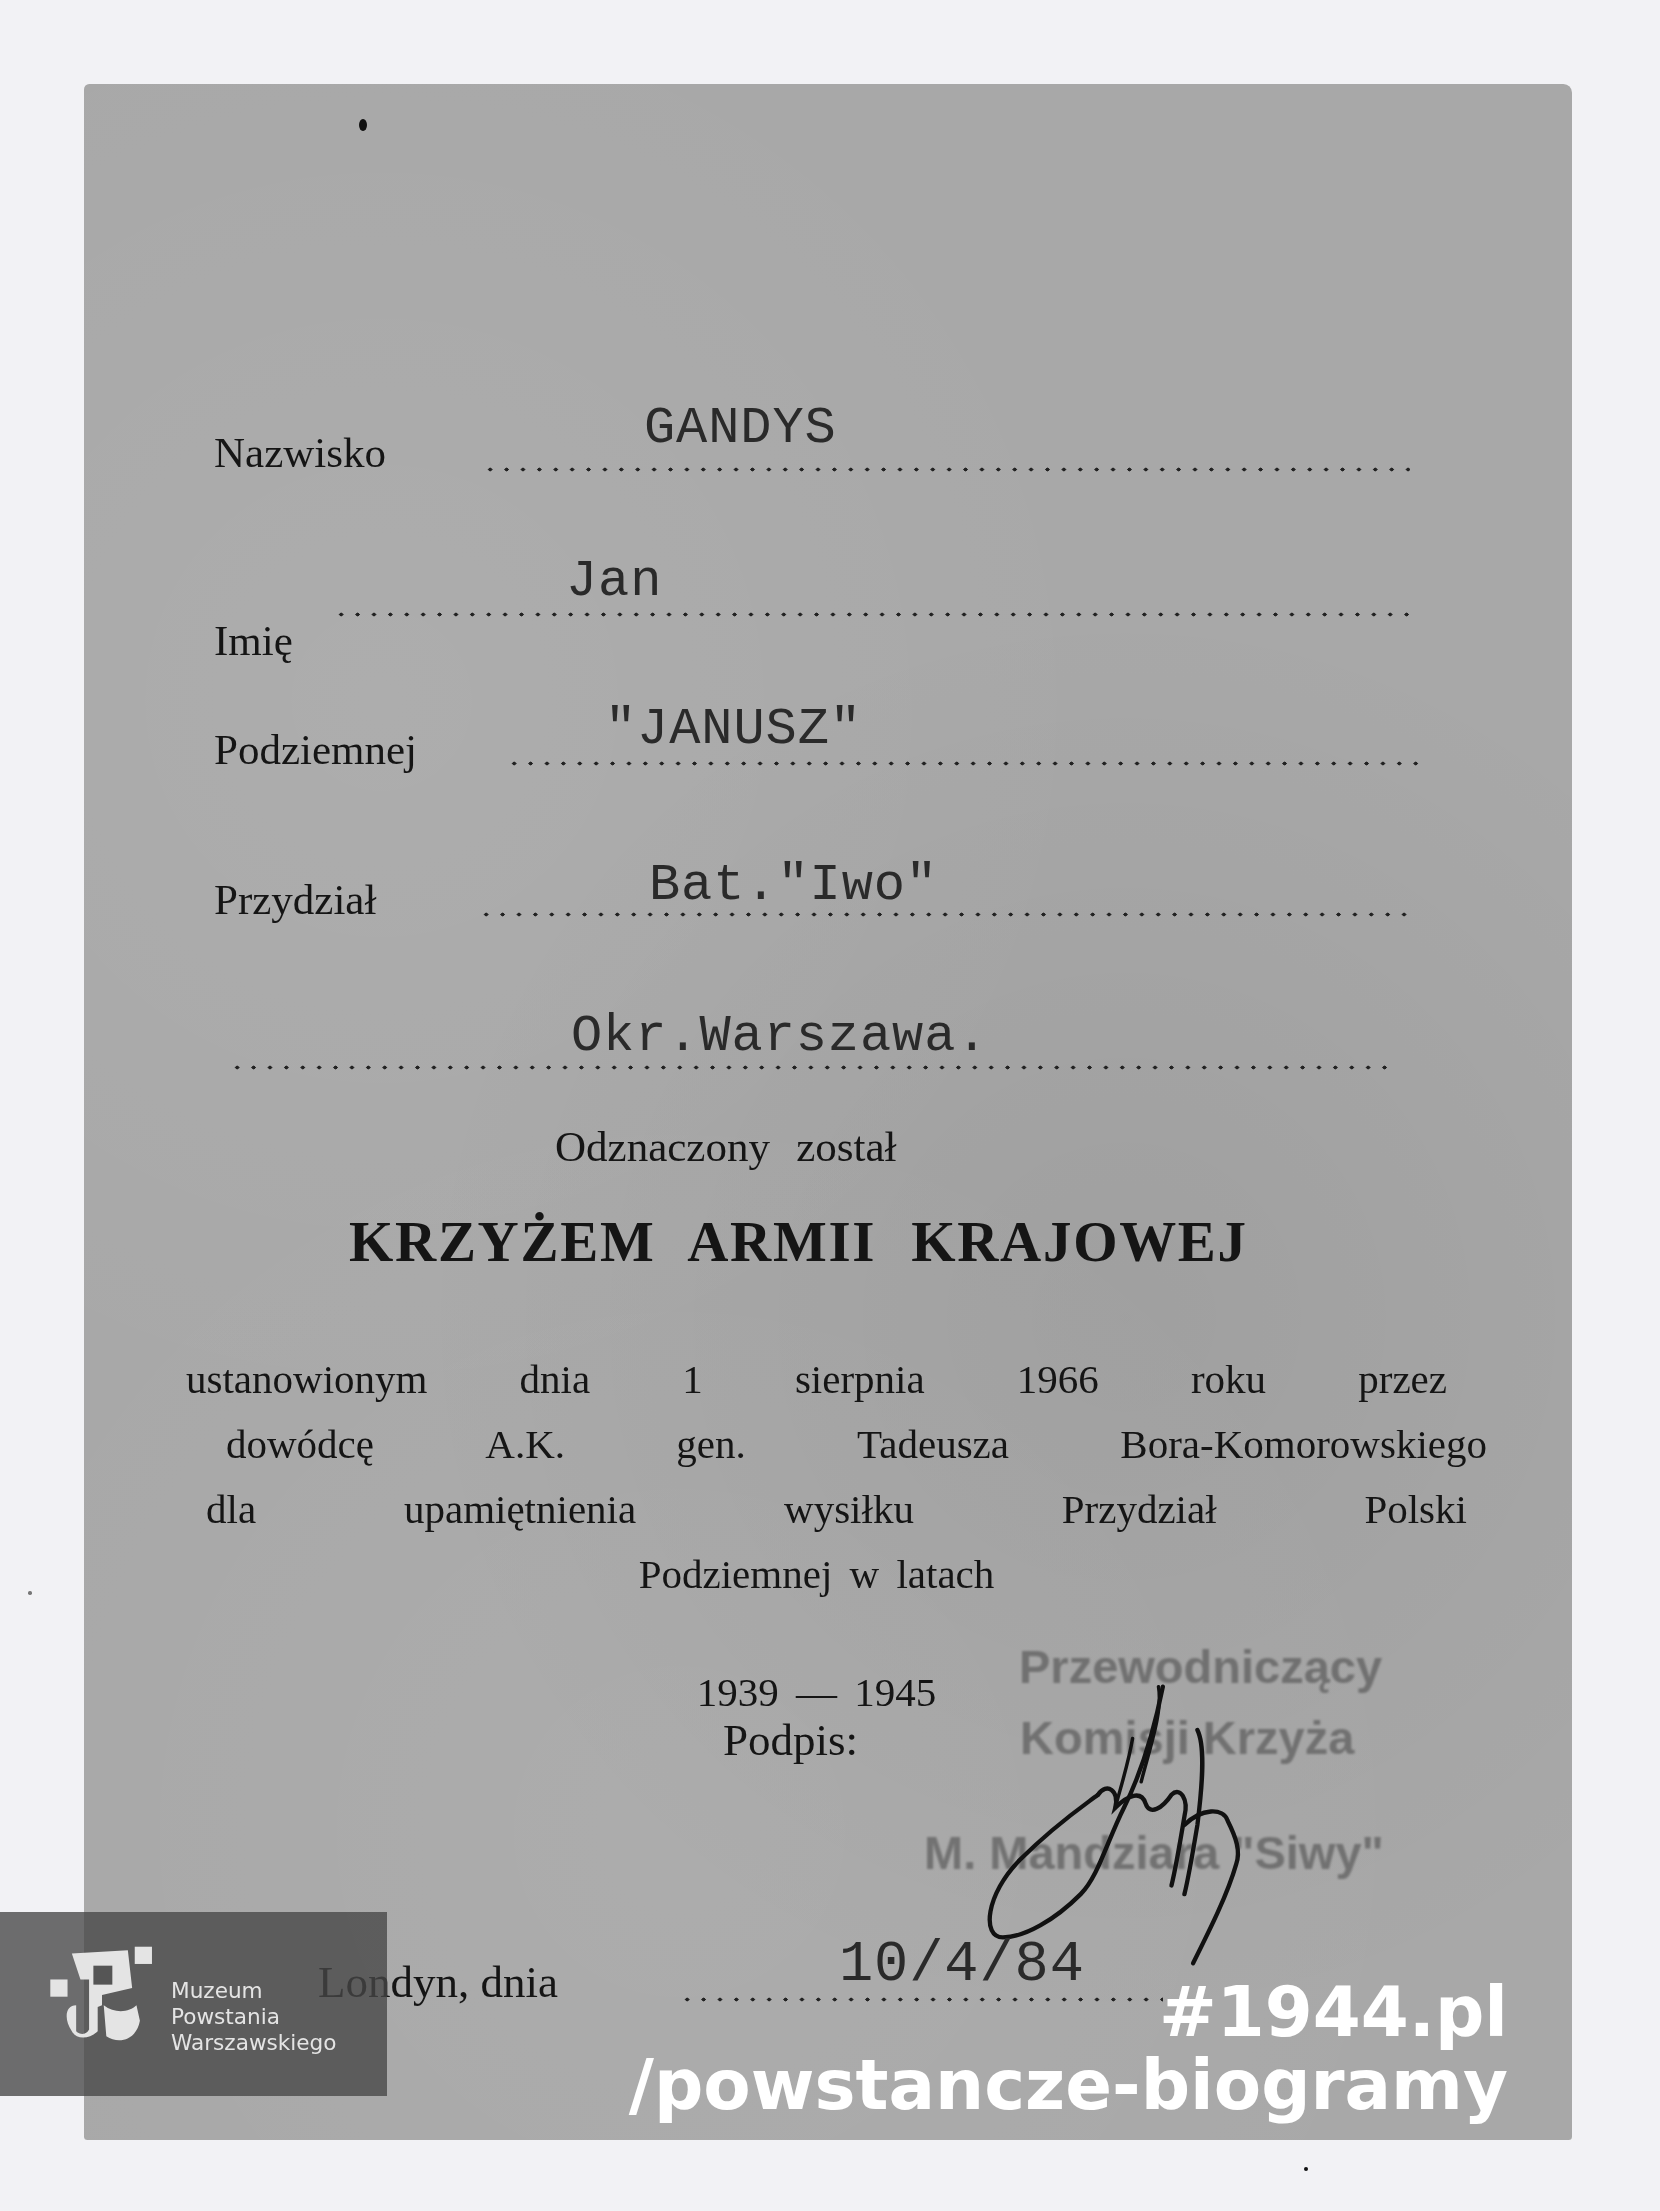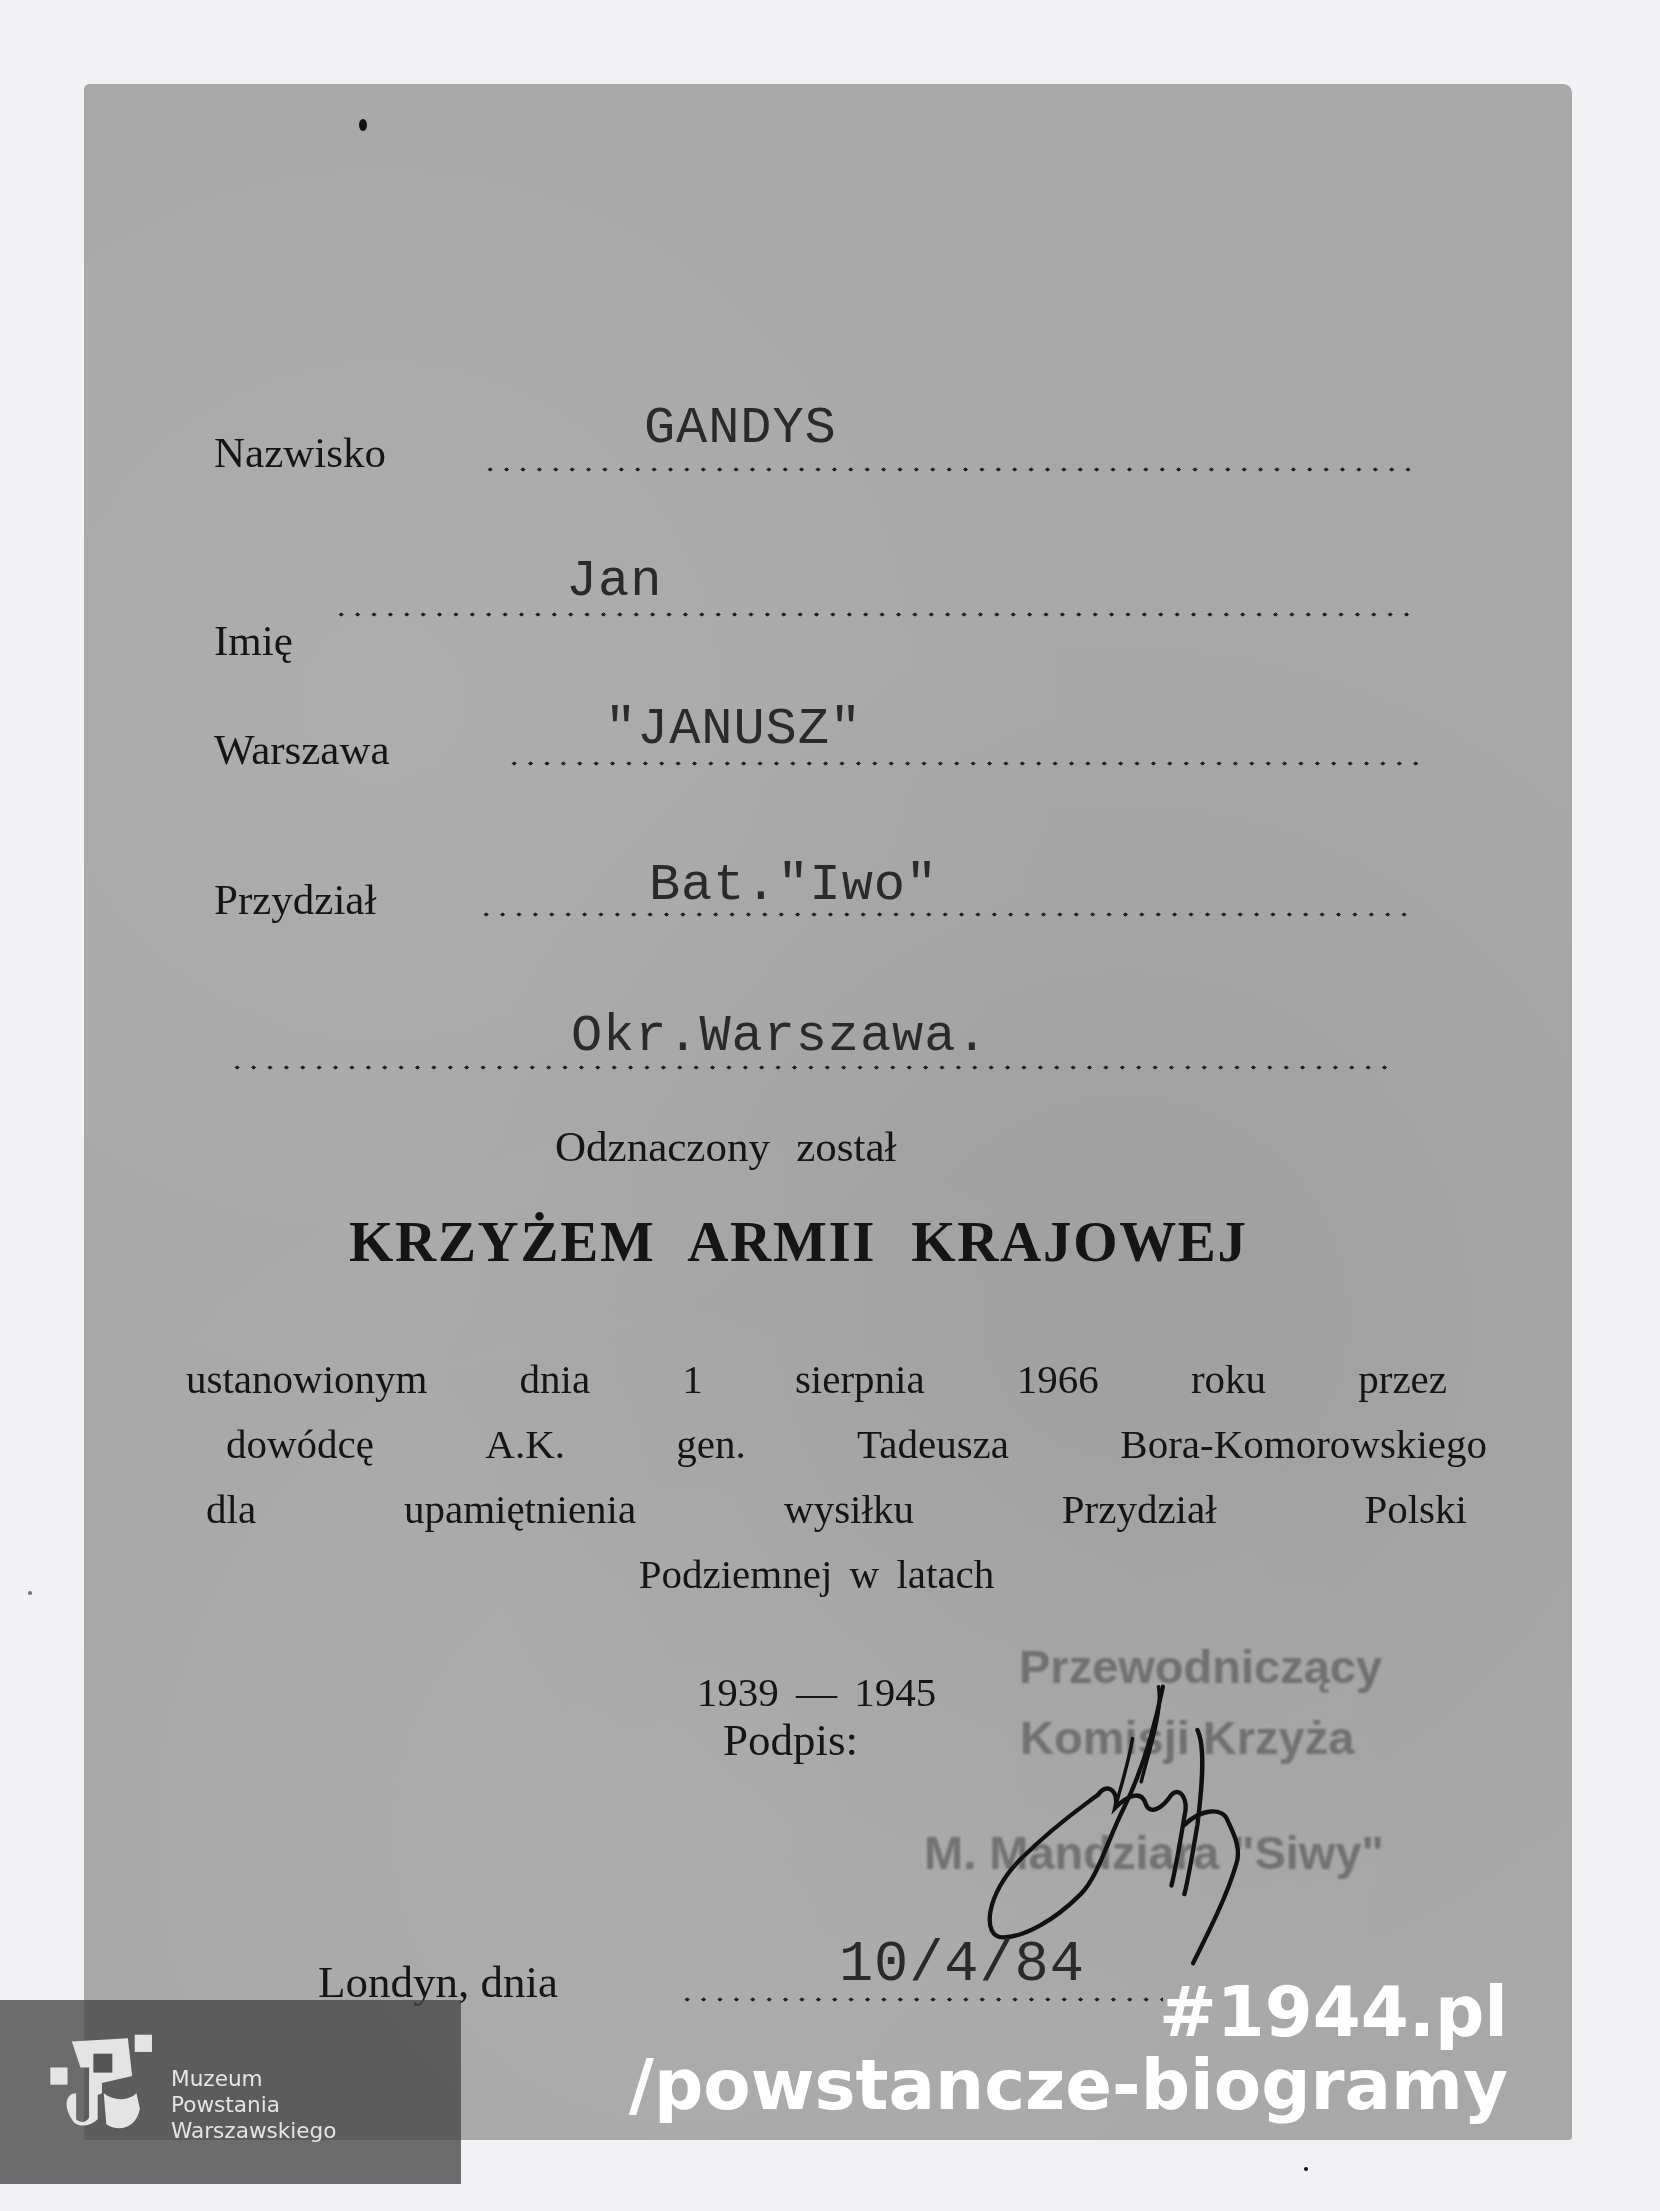--- a/index.html
+++ b/index.html
@@ -25,41 +25,41 @@
     position: absolute; height: 5.2px;
     background-image: radial-gradient(circle, #222 1.9px, transparent 2.2px);
     background-size: 16.4px 5.2px; background-repeat: repeat-x;
   }
   .heading { font-family: "Liberation Serif", serif; font-weight: bold; font-size: 57px; letter-spacing: 1.7px; word-spacing: 19px; margin-left: 33px; }
   .body-line { font-size: 41px; display: flex; justify-content: space-between; left: 186px; width: 1261px; gap: 12px; }
   .body-center { font-size: 41px; left: 186px; width: 1261px; text-align: center; word-spacing: 7px; }
   .stamp { font-family: "Liberation Sans", sans-serif; font-weight: bold; font-size: 47px; color: rgba(70,70,70,0.55); filter: blur(1.3px); }
   .wm { font-family: "DejaVu Sans", sans-serif; font-weight: bold; color: #ffffff; }
   .logo-box {
-    position: absolute; left: 0; top: 2000px; width: 461px; height: 184px;
+    position: absolute; left: 0; top: 1912px; width: 387px; height: 184px;
     background: rgba(70,70,70,0.78);
   }
   .logo-text { position: absolute; font-family: "DejaVu Sans", sans-serif; color: #e4e4e4; font-size: 21.6px; line-height: 26px; }
 </style>
 </head>
 <body>
 
 <div class="card">
   <div class="speck" style="left:275px;top:35px;width:7.8px;height:12px;"></div>
 </div>
 
 <div class="abs label" style="left:214px;top:428px;">Nazwisko</div>
 <div class="dots" style="left:482px;top:467px;width:928px;"></div>
 <div class="abs typed" style="left:644px;top:399px;">GANDYS</div>
 
 <div class="abs label" style="left:214px;top:572px;margin-top:44px;">Imię</div>
 <div class="dots" style="left:333px;top:612px;width:1081px;"></div>
 <div class="abs typed" style="left:566px;top:552px;">Jan</div>
 
-<div class="abs label" style="left:214px;top:725px;">Warszawa</div>
+<div class="abs label" style="left:214px;top:725px;">Podziemnej</div>
 <div class="dots" style="left:506px;top:761px;width:917px;"></div>
 <div class="abs typed" style="left:605px;top:700px;">"JANUSZ"</div>
 
 <div class="abs label" style="left:214px;top:875px;">Przydział</div>
 <div class="dots" style="left:478px;top:912px;width:934px;"></div>
 <div class="abs typed" style="left:649px;top:856px;">Bat."Iwo"</div>
 
 <div class="dots" style="left:229px;top:1065px;width:1167px;"></div>
 <div class="abs typed" style="left:571px;top:1007px;">Okr.Warszawa.</div>
 

